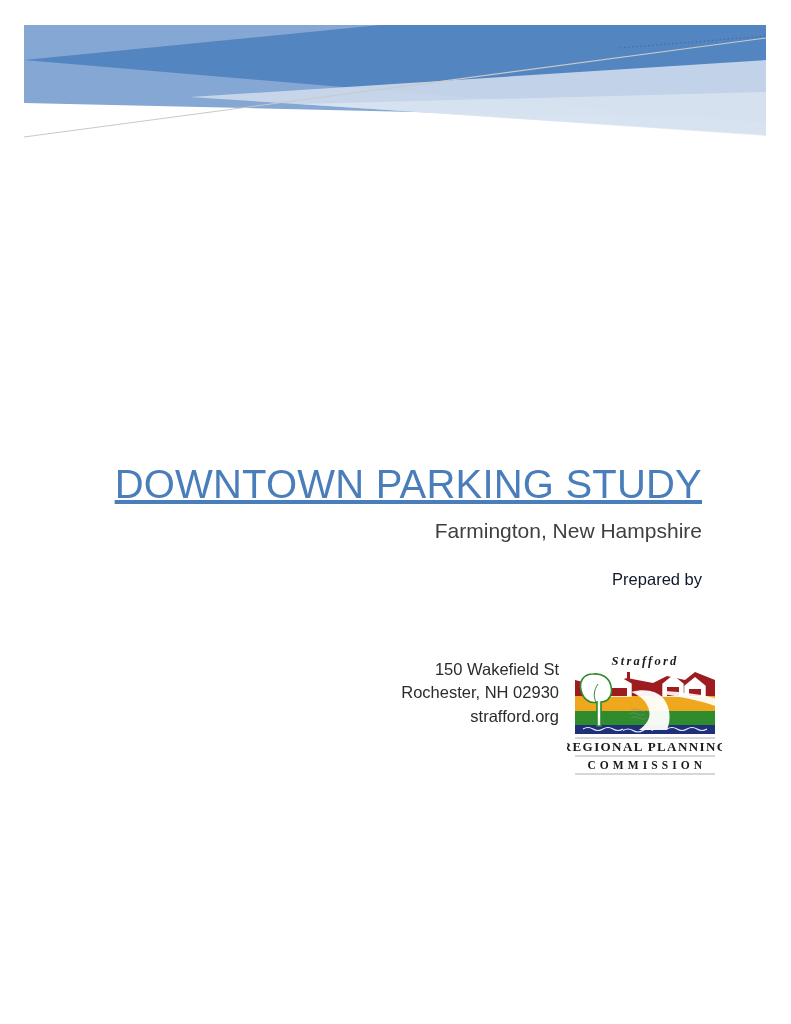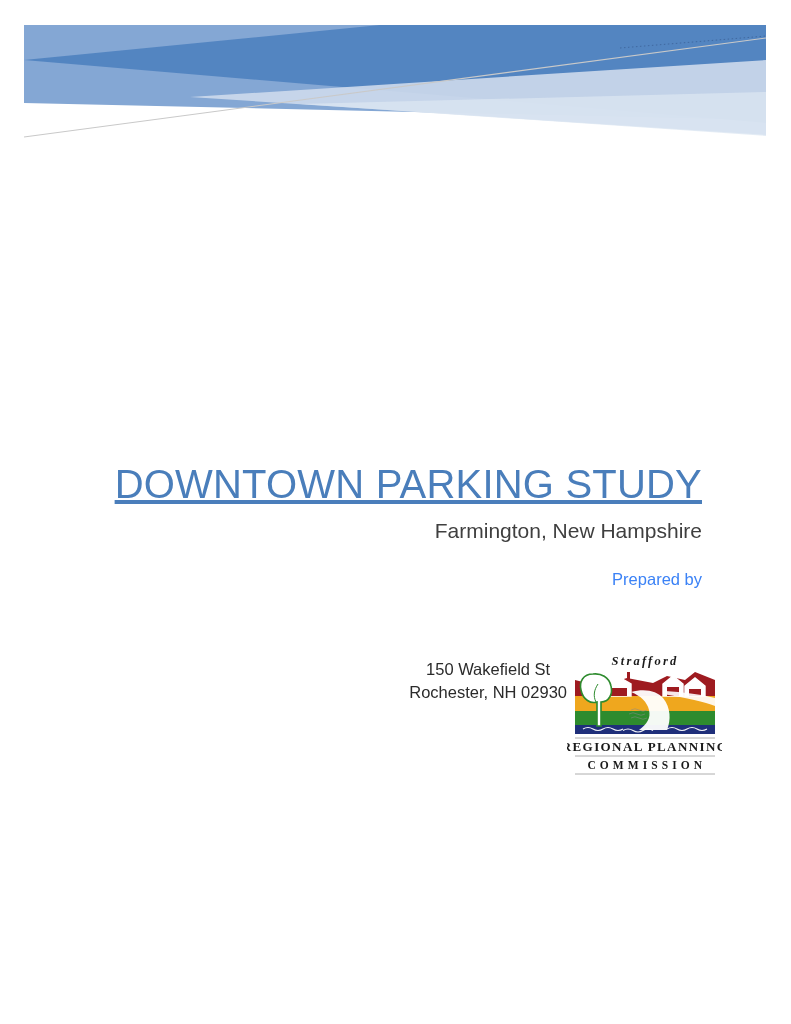--- a/index.html
+++ b/index.html
@@ -66,43 +66,44 @@
   }
 
   .prepared-block {
     position: absolute;
     left: 90px;
     top: 568px;
     width: 612px;
     text-align: right;
     font-size: 16.5px;
     line-height: 1.42;
-    color: #3b82f6;
+    color: #0f172a;
   }
   .prepared-block div { white-space: nowrap; }
 
   .address-row {
     position: absolute;
     left: 90px;
     top: 650px;
     width: 632px;
     display: flex;
     align-items: flex-start;
     justify-content: flex-end;
   }
   .address-block {
-    text-align: center;
+    text-align: right;
     font-size: 16.5px;
     line-height: 1.42;
     color: #2b2b2b;
     padding-top: 8px;
   }
   .address-block div { white-space: nowrap; }
 
   .logo-wrap {
+    margin-left: 8px;
     width: 155px;
     height: 128px;
     flex: 0 0 auto;
   }
   .logo-wrap svg { display: block; }
 </style>
 </head>
 <body>
 
 <div class="banner">
@@ -130,20 +131,21 @@
 
   <div class="prepared-block">
     <div>Prepared by</div>
   </div>
 
   <div class="address-row">
 
     <div class="address-block">
       <div>150 Wakefield St</div>
       <div>Rochester, NH 02930</div>
+      <div>strafford.org</div>
     </div>
 
     <div class="logo-wrap">
       <svg width="155" height="128" viewBox="0 0 155 128" xmlns="http://www.w3.org/2000/svg">
 
         <text x="78" y="15" text-anchor="middle" font-family="'Liberation Serif', serif" font-style="italic" font-weight="700" font-size="12.5" letter-spacing="2.2" fill="#1a1a1a">Strafford</text>
 
         <defs>
           <clipPath id="sceneClip">
             <rect x="8" y="22" width="140" height="62"></rect>

